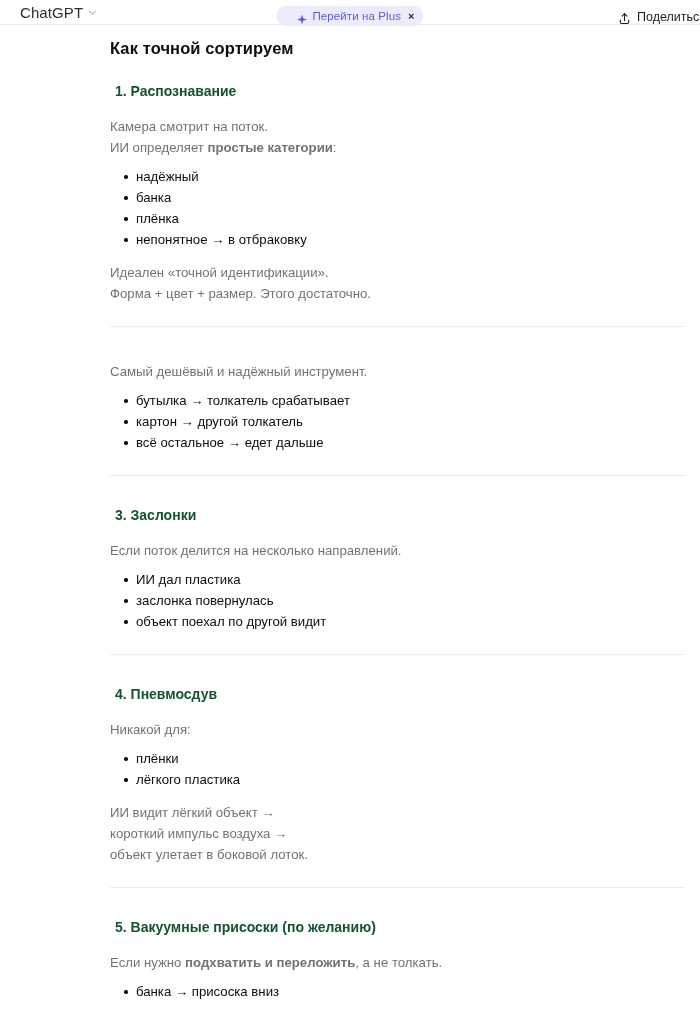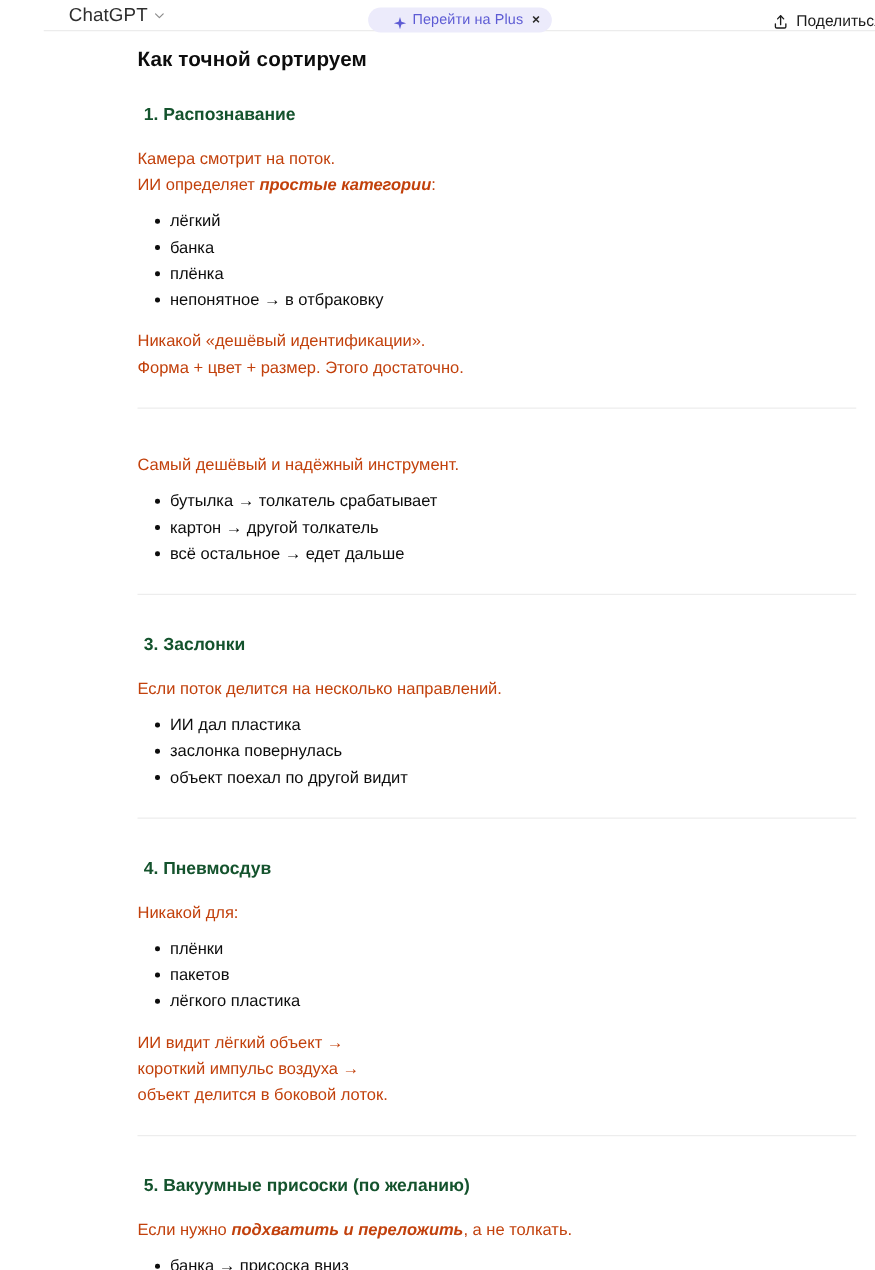--- a/index.html
+++ b/index.html
@@ -17,21 +17,20 @@
   }
 
   
   .topbar {
     position: relative;
     height: 25px;
     box-sizing: border-box;
     border-bottom: 1px solid #ececec;
     display: flex;
     background: #ffffff;
-    margin-left: 35px;
   }
   .brand {
     display: flex;
     align-items: center;
     gap: 5px;
     margin-left: 14px;
     padding: 3px 6px;
     border-radius: 7px;
     cursor: pointer;
   }
@@ -125,23 +124,23 @@
     margin: 5px;
     padding: 0;
     line-height: 20px;
     color: #14532d;
   }
   p.para {
     font-size: 13.2px;
     line-height: 21px;
     margin: 0;
     padding: 0;
-    color: #c2410c;
-  }
-  p.para b { font-weight: 700; font-style: italic; }
+    color: #737373;
+  }
+  p.para b { font-weight: 700; }
 
   ul.bullets {
     margin: 0;
     padding: 0 0 0 26px;
     list-style: none;
   }
   ul.bullets li {
     position: relative;
     font-size: 13.2px;
     line-height: 21px;
@@ -216,27 +215,27 @@
     <h1 class="doc-title">Как точной сортируем</h1>
 
     <div class="gap-title-to-sec"></div>
     <div>
       <h2 class="sec-title">1. Распознавание</h2>
       <div class="gap-sec-to-para"></div>
       <p class="para">Камера смотрит на поток.</p>
       <p class="para"><span>ИИ определяет </span><b>простые категории</b><span>:</span></p>
       <div class="gap-para-to-list"></div>
       <ul class="bullets">
-        <li>лёгкий</li>
+        <li>надёжный</li>
         <li>банка</li>
         <li>плёнка</li>
         <li>непонятное → в отбраковку</li>
       </ul>
       <div class="gap-list-to-para"></div>
-      <p class="para">Никакой «дешёвый идентификации».</p>
+      <p class="para">Идеален «точной идентификации».</p>
       <p class="para">Форма + цвет + размер. Этого достаточно.</p>
     </div>
 
     <div class="gap-before-rule"></div>
     <hr class="rule">
     <div class="gap-after-rule"></div>
 
     <div>
       <div class="gap-sec-to-para"></div>
       <p class="para">Самый дешёвый и надёжный инструмент.</p>
@@ -268,27 +267,26 @@
     <hr class="rule">
     <div class="gap-after-rule"></div>
 
     <div>
       <h2 class="sec-title">4. Пневмосдув</h2>
       <div class="gap-sec-to-para"></div>
       <p class="para">Никакой для:</p>
       <div class="gap-para-to-list"></div>
       <ul class="bullets">
         <li>плёнки</li>
-        <li>пакетов</li>
         <li>лёгкого пластика</li>
       </ul>
       <div class="gap-list-to-para"></div>
       <p class="para">ИИ видит лёгкий объект →</p>
       <p class="para">короткий импульс воздуха →</p>
-      <p class="para">объект делится в боковой лоток.</p>
+      <p class="para">объект улетает в боковой лоток.</p>
     </div>
 
     <div class="gap-before-rule"></div>
     <hr class="rule">
     <div class="gap-after-rule"></div>
 
     <div>
       <h2 class="sec-title">5. Вакуумные присоски (по желанию)</h2>
       <div class="gap-sec-to-para"></div>
       <p class="para"><span>Если нужно </span><b>подхватить и переложить</b><span>, а не толкать.</span></p>

